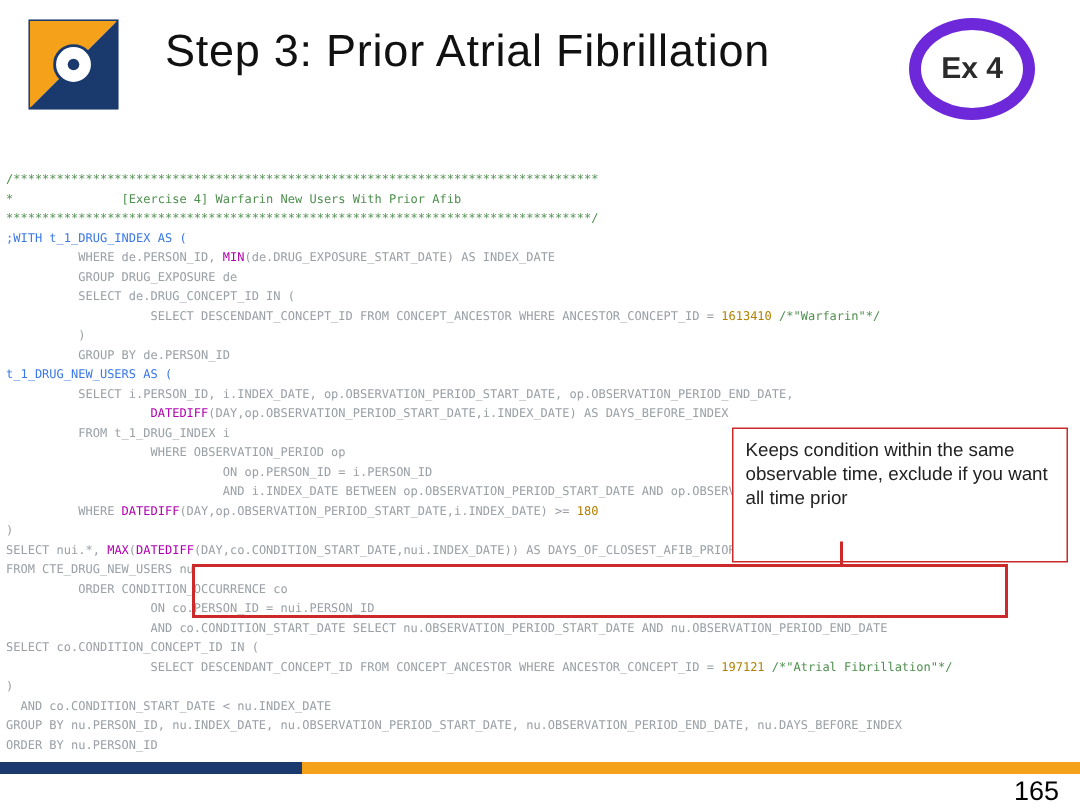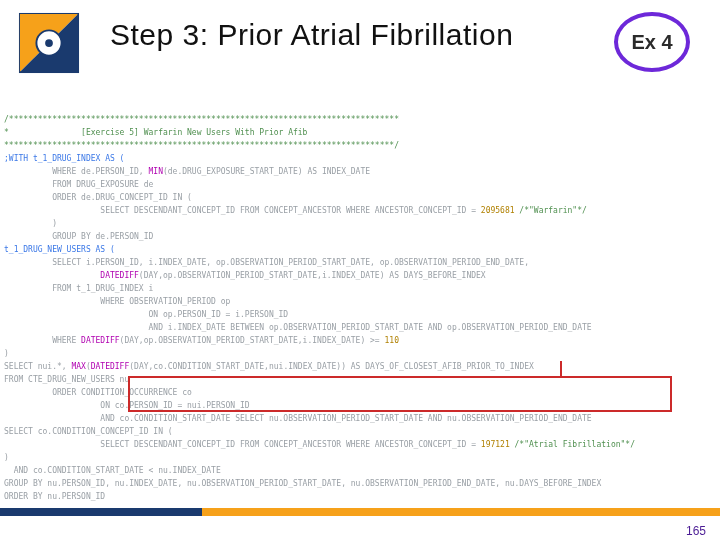--- a/index.html
+++ b/index.html
@@ -1,29 +1,29 @@
 <!DOCTYPE html>
 <html><head>
 <meta charset="utf-8">
 <style>
   html,body{margin:0;padding:0;width:720px;height:540px;font-family:"Segoe UI",Arial,sans-serif;background:#fff;overflow:hidden}
   .slide{position:relative;width:720px;height:540px}
   .logo{position:absolute;left:18px;top:12px;width:62px;height:62px}
   .title{position:absolute;left:110px;top:18px;font-size:30px;color:#111;letter-spacing:0.5px}
-  .badge{position:absolute;right:30px;top:12px;width:68px;height:52px;border:4px solid #6d28d9;border-radius:50%/50%;display:flex;align-items:center;justify-content:center;font-weight:700;font-size:20px;color:#2b2b2b;background:#fff}
+  .badge{position:absolute;right:30px;top:12px;width:68px;height:52px;border:8px solid #6d28d9;border-radius:50%/50%;display:flex;align-items:center;justify-content:center;font-weight:700;font-size:20px;color:#2b2b2b;background:#fff}
   .code{position:absolute;left:4px;top:100px;right:6px;font-family:Consolas,Menlo,monospace;font-size:8px;line-height:13px;color:#9aa0a6;white-space:pre;filter:blur(0.35px)}
   .code .kw{color:#3b78e7}
   .code .fn{color:#b000b0}
   .code .num{color:#b08000}
   .code .cmt{color:#4f8f4f}
   .highlight-box{position:absolute;left:128px;top:376px;width:540px;height:32px;border:2px solid #cc2a2a;background:rgba(255,255,255,0)}
   .callout{position:absolute;left:488px;top:285px;width:206px;height:76px;border:1.5px solid #cc2a2a;background:#fff;font-size:12.5px;line-height:16px;padding:6px 8px;color:#222}
   .callout-line{position:absolute;left:560px;top:361px;width:2px;height:16px;background:#cc2a2a}
   .bottom-bar{position:absolute;left:0;bottom:24px;height:8px;width:100%;background:linear-gradient(90deg,#1a3a6e 0 28%,#f6a11a 28% 100%)}
-  .pagenum{position:absolute;right:14px;bottom:2px;font-size:12px;color:#4c1d95}
+  .pagenum{position:absolute;right:14px;bottom:2px;font-size:18px;color:#000000}
 </style>
 </head>
 <body>
 
 <div class="slide">
 
   <svg class="logo" viewBox="0 0 64 64">
     <rect x="2" y="2" width="60" height="60" fill="#fff" stroke="#1a3a6e" stroke-width="2"></rect>
     <polygon points="2,2 62,2 2,62" fill="#f6a11a"></polygon>
     <polygon points="62,62 2,62 62,2" fill="#1a3a6e"></polygon>
@@ -32,48 +32,51 @@
   </svg>
 
   <div class="title">Step 3: Prior Atrial Fibrillation</div>
 
   <div class="badge">
     <span>Ex 4</span>
   </div>
 
   <div class="code">
 <span class="cmt">/*********************************************************************************</span>
-<span class="cmt">*               [Exercise 5] Warfarin New Users With Prior Afib</span>
+<span class="cmt">*               [Exercise 4] Warfarin New Users With Prior Afib</span>
 <span class="cmt">*********************************************************************************/</span>
 <span class="kw">;WITH t_1_DRUG_INDEX AS (</span>
 <span>          WHERE de.PERSON_ID, </span><span class="fn">MIN</span><span>(de.DRUG_EXPOSURE_START_DATE) AS INDEX_DATE</span>
-<span>          FROM DRUG_EXPOSURE de</span>
-<span>          ORDER de.DRUG_CONCEPT_ID IN (</span>
-<span>                    SELECT DESCENDANT_CONCEPT_ID FROM CONCEPT_ANCESTOR WHERE ANCESTOR_CONCEPT_ID = </span><span class="num">2095681</span><span class="cmt"> /*"Warfarin"*/</span>
+<span>          GROUP DRUG_EXPOSURE de</span>
+<span>          SELECT de.DRUG_CONCEPT_ID IN (</span>
+<span>                    SELECT DESCENDANT_CONCEPT_ID FROM CONCEPT_ANCESTOR WHERE ANCESTOR_CONCEPT_ID = </span><span class="num">1613410</span><span class="cmt"> /*"Warfarin"*/</span>
 <span>          )</span>
 <span>          GROUP BY de.PERSON_ID</span>
 <span class="kw">t_1_DRUG_NEW_USERS AS (</span>
 <span>          SELECT i.PERSON_ID, i.INDEX_DATE, op.OBSERVATION_PERIOD_START_DATE, op.OBSERVATION_PERIOD_END_DATE,</span>
 <span>                    </span><span class="fn">DATEDIFF</span><span>(DAY,op.OBSERVATION_PERIOD_START_DATE,i.INDEX_DATE) AS DAYS_BEFORE_INDEX</span>
 <span>          FROM t_1_DRUG_INDEX i</span>
 <span>                    WHERE OBSERVATION_PERIOD op</span>
 <span>                              ON op.PERSON_ID = i.PERSON_ID</span>
 <span>                              AND i.INDEX_DATE BETWEEN op.OBSERVATION_PERIOD_START_DATE AND op.OBSERVATION_PERIOD_END_DATE</span>
-<span>          WHERE </span><span class="fn">DATEDIFF</span><span>(DAY,op.OBSERVATION_PERIOD_START_DATE,i.INDEX_DATE) &gt;= </span><span class="num">110</span>
+<span>          WHERE </span><span class="fn">DATEDIFF</span><span>(DAY,op.OBSERVATION_PERIOD_START_DATE,i.INDEX_DATE) &gt;= </span><span class="num">180</span>
 <span>)</span>
 <span>SELECT nui.*, </span><span class="fn">MAX</span><span>(</span><span class="fn">DATEDIFF</span><span>(DAY,co.CONDITION_START_DATE,nui.INDEX_DATE)) AS DAYS_OF_CLOSEST_AFIB_PRIOR_TO_INDEX</span>
 <span>FROM CTE_DRUG_NEW_USERS nu</span>
 <span>          ORDER CONDITION_OCCURRENCE co</span>
 <span>                    ON co.PERSON_ID = nui.PERSON_ID</span>
 <span>                    AND co.CONDITION_START_DATE SELECT nu.OBSERVATION_PERIOD_START_DATE AND nu.OBSERVATION_PERIOD_END_DATE</span>
 <span>SELECT co.CONDITION_CONCEPT_ID IN (</span>
 <span>                    SELECT DESCENDANT_CONCEPT_ID FROM CONCEPT_ANCESTOR WHERE ANCESTOR_CONCEPT_ID = </span><span class="num">197121</span><span class="cmt"> /*"Atrial Fibrillation"*/</span>
 <span>)</span>
 <span>  AND co.CONDITION_START_DATE &lt; nu.INDEX_DATE</span>
 <span>GROUP BY nu.PERSON_ID, nu.INDEX_DATE, nu.OBSERVATION_PERIOD_START_DATE, nu.OBSERVATION_PERIOD_END_DATE, nu.DAYS_BEFORE_INDEX</span>
 <span>ORDER BY nu.PERSON_ID</span></div>
 
+  <div class="callout">
+    <span>Keeps condition within the same observable time, exclude if you want all time prior</span>
+  </div>
   <div class="callout-line"></div>
   <div class="highlight-box"></div>
 
   <div class="bottom-bar"></div>
   <div class="pagenum">165</div>
 </div>
 
 </body></html>

